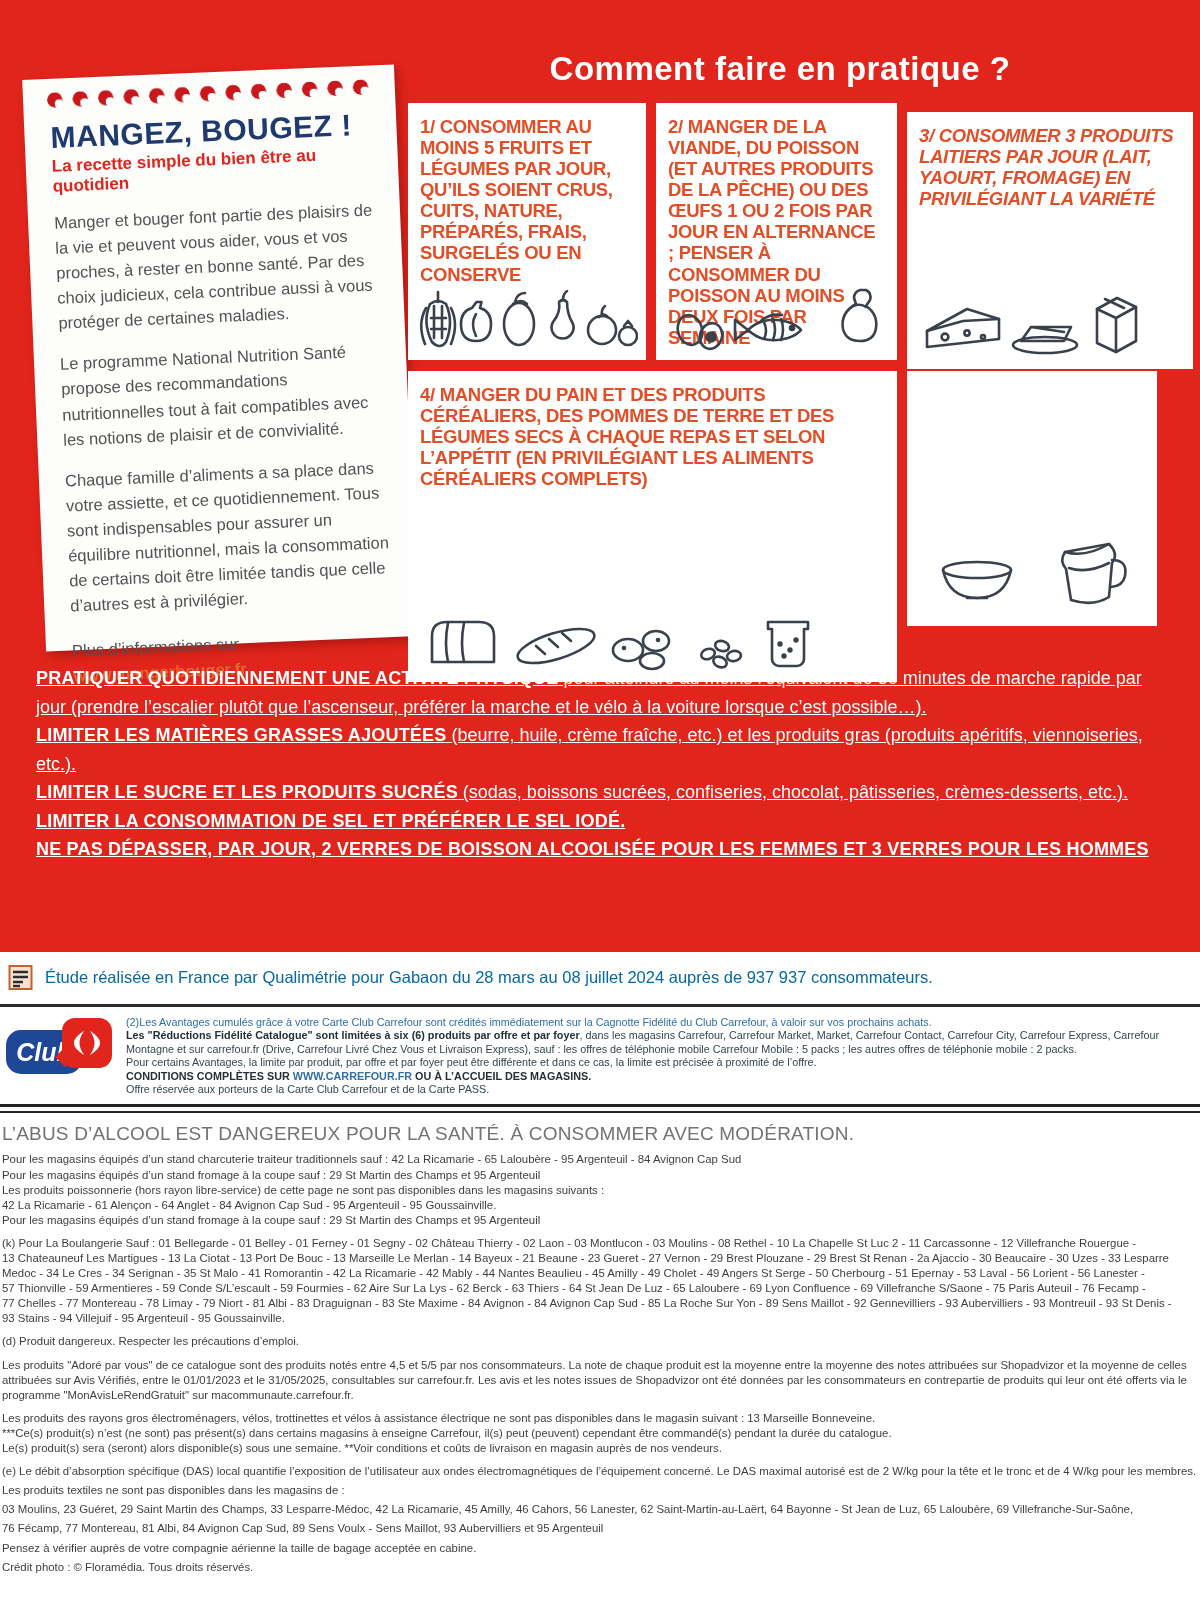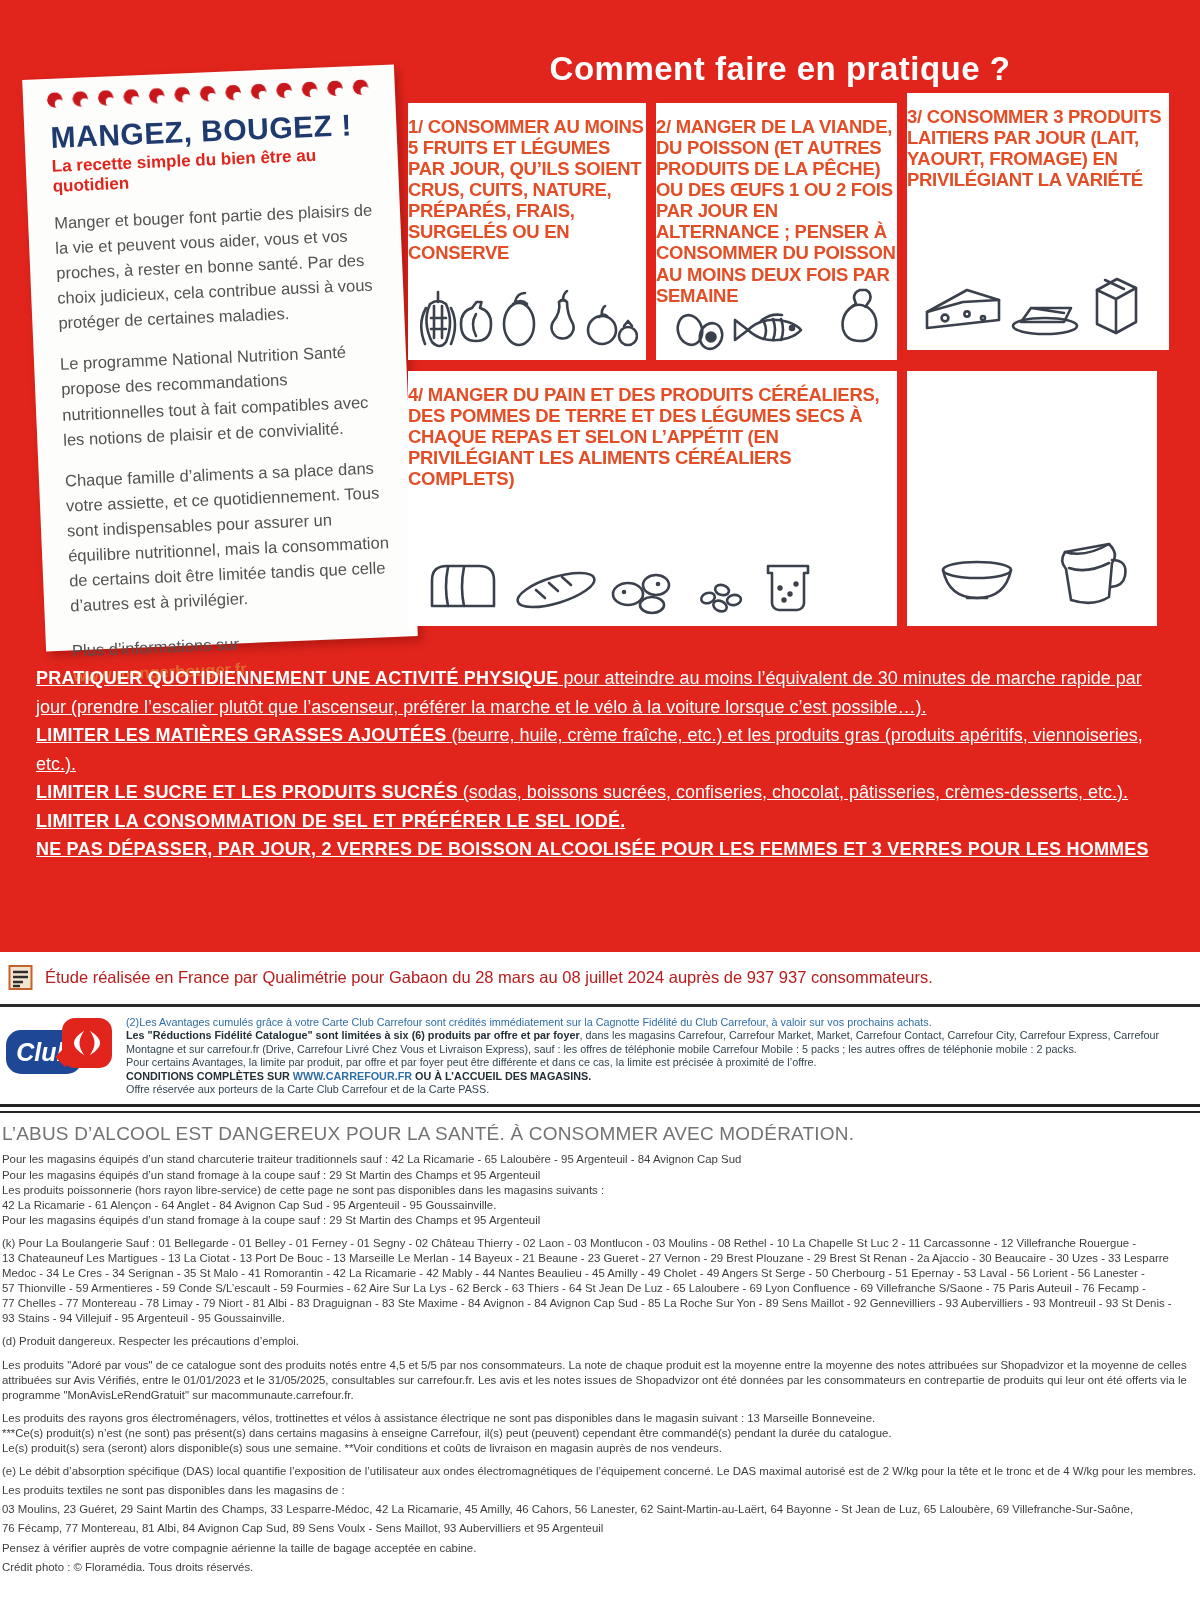--- a/index.html
+++ b/index.html
@@ -19,39 +19,39 @@
     background-size:25.5px 20px;background-repeat:repeat-x;}
   .card-title{margin:10px 0 2px 0;font-size:30px;font-weight:800;color:#1e3a6e;letter-spacing:.5px;}
   .card-subtitle{margin:0 0 14px 0;font-size:17px;font-weight:700;color:#e1251c;}
   .note-card p{margin:0 0 16px 0;font-size:16.5px;line-height:1.52;color:#525252;}
   .info{margin-top:20px !important;font-size:15px;color:#555;}
   .info a{color:#e2672f;font-weight:700;text-decoration:none;}
 
   .practice-heading{position:absolute;left:400px;top:50px;width:760px;text-align:center;
     color:#ffffff;font-size:33px;font-weight:800;letter-spacing:.5px;}
 
-  .advice-box{position:absolute;background:#ffffff;box-sizing:border-box;padding:13px 0;}
+  .advice-box{position:absolute;background:#ffffff;box-sizing:border-box;padding:13px 12px;}
   .box1{left:408px;top:103px;width:238px;height:257px;}
   .box2{left:656px;top:103px;width:241px;height:257px;}
-  .box3{left:907px;top:93px;width:262px;height:257px;}
-  .box4{left:408px;top:371px;width:489px;height:255px;}
+  .box3{left:907px;top:112px;width:286px;height:257px;font-style:italic;}
+  .box4{left:408px;top:371px;width:489px;height:311px;}
   .box5{left:907px;top:371px;width:250px;height:255px;}
   .box-title{color:#e34e27;font-weight:800;font-size:18.5px;line-height:1.14;letter-spacing:-0.3px;}
   .illus{position:absolute;left:8px;bottom:6px;}
   .illus svg{display:block;}
   .sketch{stroke:#3a414c;stroke-width:2.6;fill:none;stroke-linecap:round;stroke-linejoin:round;}
 
   
   .guidelines{position:absolute;left:36px;top:664px;width:1132px;color:#ffffff;}
   .guidelines p{margin:0;font-size:18px;line-height:28.5px;text-decoration:underline;}
   .guidelines b{font-weight:800;letter-spacing:.2px;}
 
   
   .bottom{position:absolute;left:0;top:952px;width:1200px;}
-  .study-row{display:flex;align-items:center;gap:12px;margin:12px 10px 0 8px;font-size:16.5px;color:#b91c1c;}
+  .study-row{display:flex;align-items:center;gap:12px;margin:12px 10px 0 8px;font-size:16.5px;color:#0369a1;}
   .study-icon{flex:0 0 auto;width:25px;height:27px;}
   .divider-1{margin-top:13px;border-top:3px solid #2b2b2b;}
 
   .club-row{display:flex;gap:12px;padding:9px 4px 6px 6px;}
   .club-logo{position:relative;flex:0 0 108px;height:66px;}
   .club-pill{position:absolute;left:0;top:14px;width:76px;height:44px;background:#1e4796;border-radius:15px;
     color:#fff;font-weight:800;font-style:italic;font-size:25px;display:flex;align-items:center;justify-content:center;z-index:1;}
   .club-bubble{position:absolute;right:2px;top:2px;width:50px;height:50px;background:#e1251c;border-radius:13px;z-index:2;
     display:flex;align-items:center;justify-content:center;}
   .club-bubble:after{content:"";position:absolute;left:-4px;bottom:4px;width:14px;height:14px;background:#e1251c;transform:rotate(45deg);z-index:-1;}

